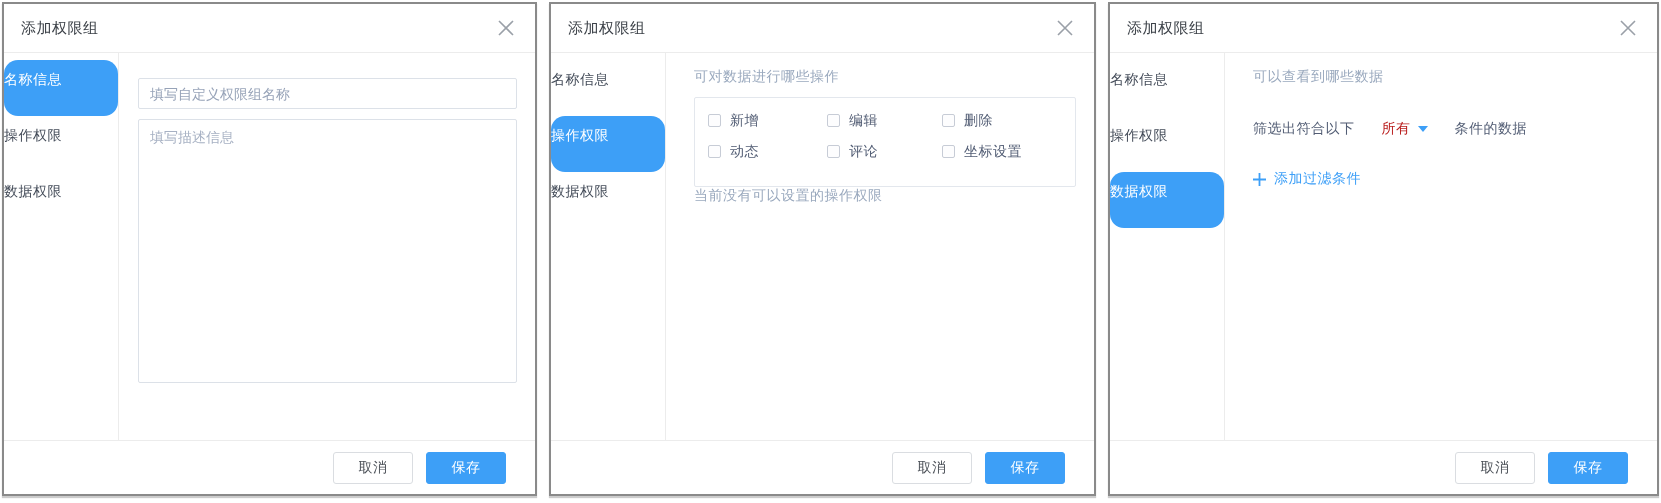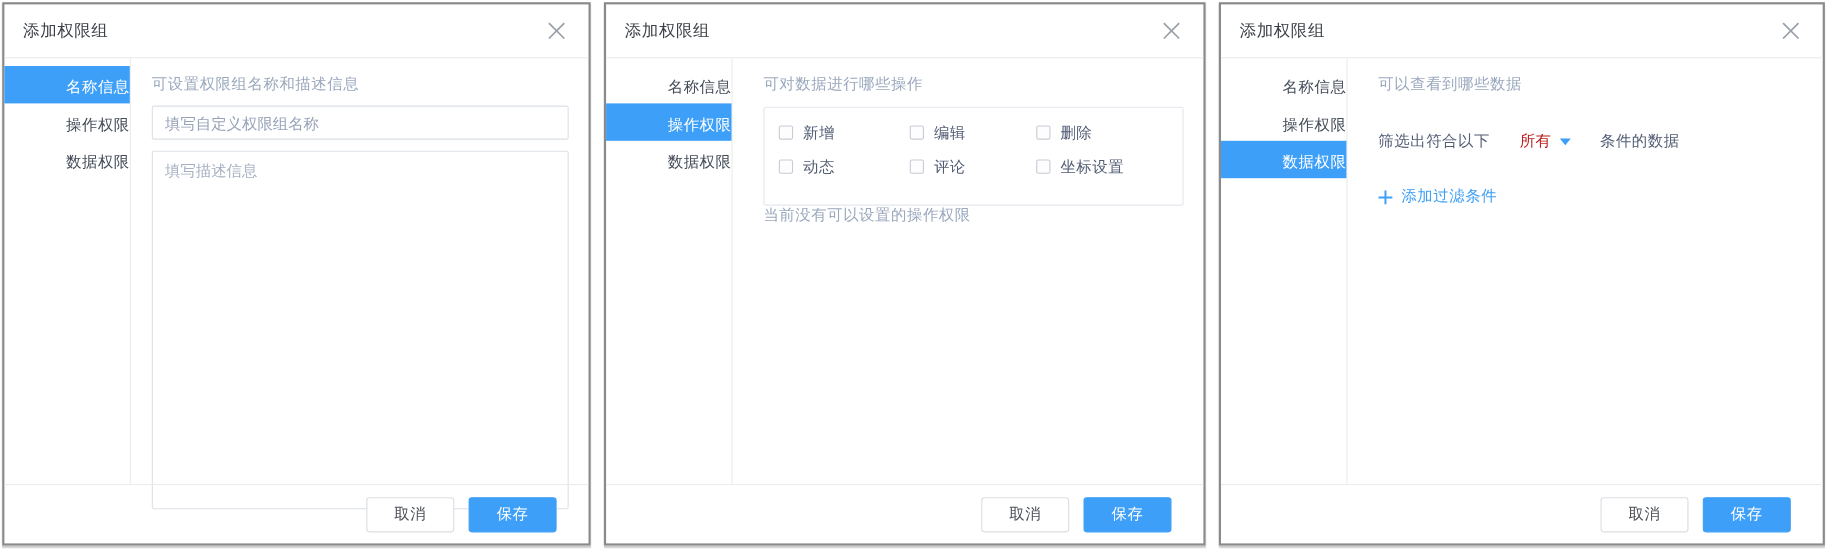--- a/index.html
+++ b/index.html
@@ -21,38 +21,38 @@
   .dlg-header {
     flex: 0 0 49px; display: flex; align-items: center;
     padding: 0 20px 0 17px; border-bottom: 1px solid #ececec;
   }
   .dlg-title { font-size: 15px; color: #3b4047; letter-spacing: .5px; }
   .close { margin-left: auto; cursor: pointer; display: flex; align-items: center; }
 
   .dlg-body { flex: 1; display: flex; min-height: 0; }
   .sidebar { flex: 0 0 115px; width: 115px; border-right: 1px solid #ececec; padding-top: 7px; }
   .tab {
-    height: 34px; line-height: 39px; text-align: right;
-    font-size: 14px; color: #434b58; cursor: pointer; letter-spacing: .5px;
+    height: 56px; line-height: 39px; text-align: left;
+    font-size: 14px; color: #434b58; cursor: pointer; letter-spacing: .5px; border-radius: 14px;
   }
   .tab.sel { background: #3D9FF7; color: #ffffff; }
 
   .content { flex: 1; min-width: 0; padding: 15px 18px 0 19px; }
   .d2 .content, .d3 .content { padding-left: 28px; }
 
   .hint { font-size: 14px; color: #9AA9BE; letter-spacing: .5px; }
 
   .name-input {
     display: block; width: 100%; margin-top: 10px; height: 31px;
     border: 1px solid #dce1e8; border-radius: 2px; padding: 0 11px;
     font-size: 14px; color: #701a75; font-family: inherit; outline: none; background: #fff;
   }
   .name-input::placeholder { color: #97A3B8; opacity: 1; }
   .desc-input {
-    display: block; width: 100%; margin-top: 10px; height: 326px;
+    display: block; width: 100%; margin-top: 10px; height: 264px;
     border: 1px solid #dce1e8; border-radius: 2px; padding: 9px 11px;
     font-size: 14px; color: #525d74; font-family: inherit; resize: none; outline: none; background: #fff;
   }
   .desc-input::placeholder { color: #A7B1C3; opacity: 1; }
 
   .op-box {
     margin-top: 11px; border: 1px solid #e3e7ed; border-radius: 2px;
     padding: 7px 0 19px 13px;
     display: grid; grid-template-columns: 119px 115px 1fr; grid-auto-rows: 31px;
     align-items: center;
@@ -98,21 +98,20 @@
           </svg>
       </span>
     </div>
     <div class="dlg-body">
       <div class="sidebar">
         <div class="tab sel">名称信息</div>
         <div class="tab">操作权限</div>
         <div class="tab">数据权限</div>
       </div>
       <div class="content">
-        <div class="hint">可设置权限组名称和描述信息</div>
         <input class="name-input" type="text" placeholder="填写自定义权限组名称" style="">
         <textarea class="desc-input" placeholder="填写描述信息" style=""></textarea>
       </div>
     </div>
     <div class="dlg-footer">
       <button class="btn btn-cancel">取消</button>
       <button class="btn btn-save">保存</button>
     </div>
   </div>
 

